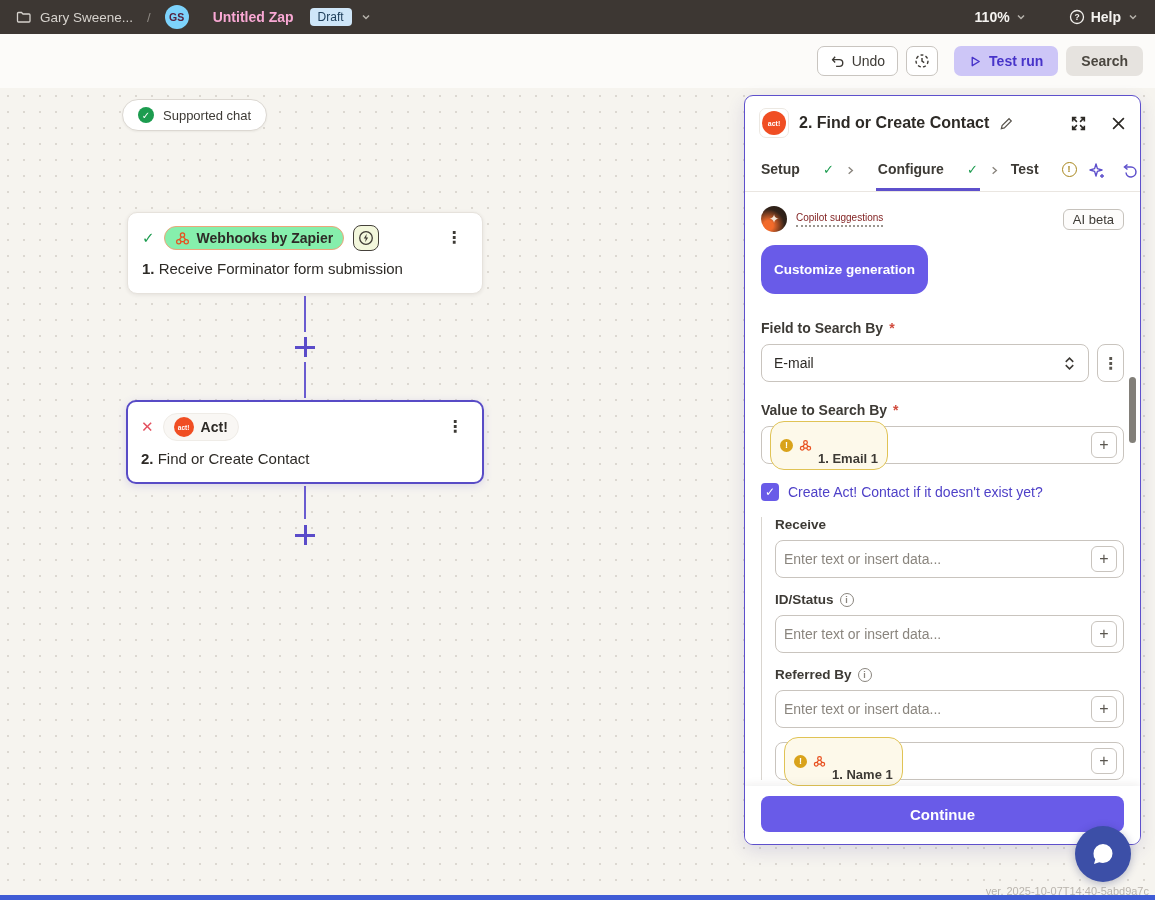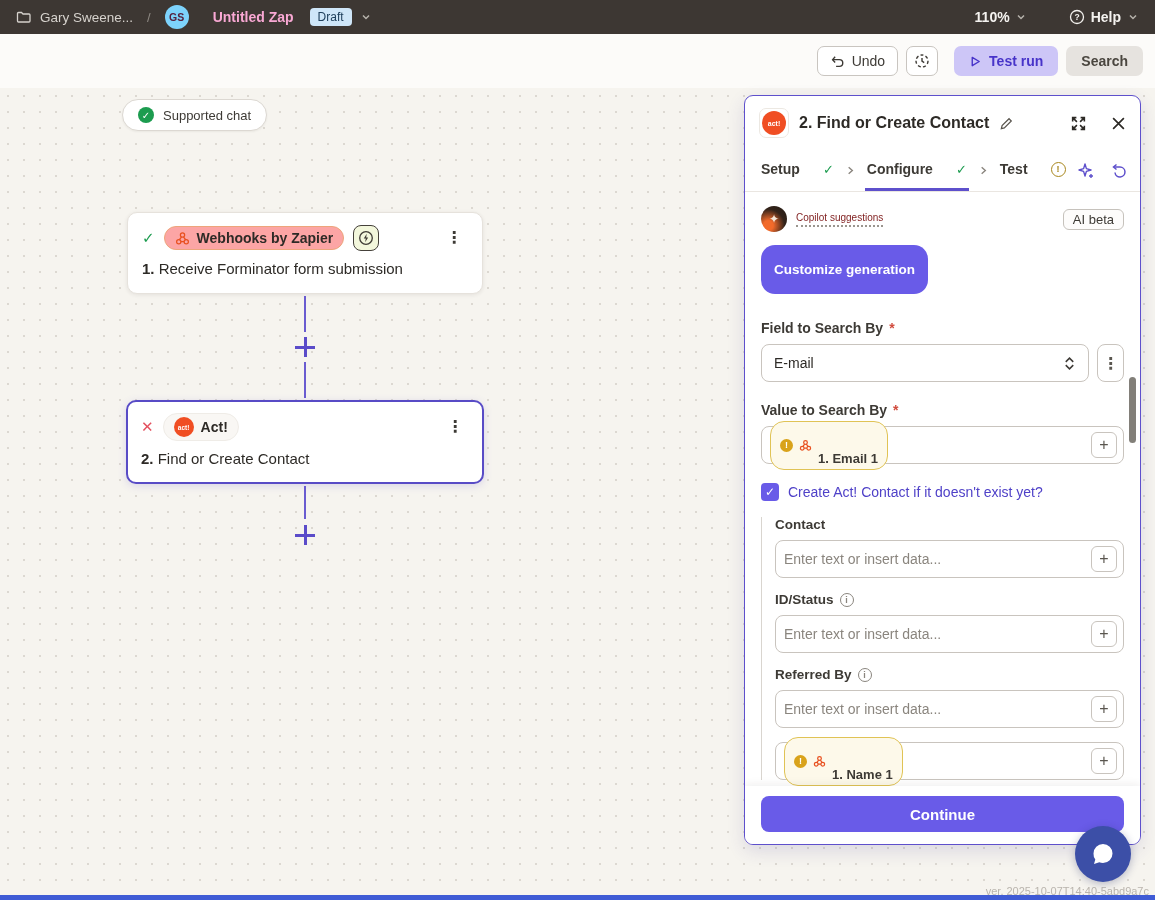--- a/index.html
+++ b/index.html
@@ -45,21 +45,21 @@
 
   .node { position:absolute; background:#fff; border-radius:10px; padding:12px 14px; }
   .node1 { left:127px; top:212px; width:356px; height:82px; border:1px solid #e6e2dc;
     box-shadow:0 1px 4px rgba(40,35,30,.09); }
   .node2 { left:126px; top:400px; width:358px; height:84px; border:2px solid #584bc6;
     box-shadow:0 2px 8px rgba(88,75,198,.18); padding:11px 13px; }
   .node-row1 { display:flex; align-items:center; gap:9px; }
   .check-glyph { color:#1c9c4f; font-weight:bold; font-size:15px; }
   .x-glyph { color:#e4505e; font-weight:bold; font-size:15px; }
   .app-pill { display:flex; align-items:center; gap:7px; border-radius:16px; padding:3px 10px; }
-  .pill-webhook { border:1.5px solid #eda57b; background:#fca5a5;justify-content:space-between; }
+  .pill-webhook { border:1.5px solid #eda57b; background:#86efac;justify-content:space-between; }
   .pill-act { background:#f9f7f4; border:1px solid #efece7; }
   .app-pill .app-name { font-weight:bold; font-size:14px; color:#2d2a26; }
   .bolt-btn { width:26px; height:26px; border:1.5px solid #45413b; border-radius:8px;
     background:#f3f7dc; display:flex; align-items:center; justify-content:center; }
   .kebab { margin-left:auto; color:#3d3a35; font-size:16px; font-weight:bold; letter-spacing:0;
     line-height:1; padding:2px 6px; cursor:pointer; }
   .node-row2 { margin-top:9px; font-size:15px; color:#2d2a26; }
   .node-row2 b { font-weight:bold; }
   .act-logo { width:20px; height:20px; border-radius:50%; background:#f04e23; color:#fff;
     font-size:6.5px; font-weight:bold; display:flex; align-items:center; justify-content:center; }
@@ -78,21 +78,21 @@
     display:flex; align-items:center; justify-content:center; }
   .panel-logo { width:24px; height:24px; border-radius:50%; background:#f04e23; color:#fff;
     font-size:7px; font-weight:bold; display:flex; align-items:center; justify-content:center; }
   .panel-title { font-size:16px; font-weight:bold; color:#2d2a26; }
   .hdr-spacer { flex:1; }
 
   .tabbar { height:42px; display:flex; align-items:center; padding:0 14px; gap:9px;
     border-bottom:1px solid #eae6e1; flex:none; }
   .tab { height:100%; display:flex; align-items:center; gap:23px; font-size:14px; font-weight:600;
     color:#3d3a35; border-bottom:3px solid transparent; padding:0 2px; cursor:pointer; }
-  .tab.active { border-bottom-color:#5e50cc; }
+  .tab.active { border-bottom-color:#5e50cc;margin-left:11px; }
   .tab-check { color:#1c9c4f; font-weight:bold; font-size:13px; }
   .warn-circle { width:15px; height:15px; border-radius:50%; border:1.5px solid #a8861c; color:#a8861c;
     font-size:9px; font-weight:bold; display:flex; align-items:center; justify-content:center; }
   .tab-sep { color:#8a857e; }
   .tab-icons { margin-left:auto; display:flex; align-items:center; gap:15px; }
 
   .panel-content { flex:1; padding:14px 16px 0 16px; position:relative; overflow:hidden; }
   .copilot-row { display:flex; align-items:center; gap:9px; }
   .copilot-icon { width:26px; height:26px; border-radius:50%;
     background:radial-gradient(circle at 28% 75%, #f26a2a 18%, #33231a 60%, #241a13 100%);
@@ -407,21 +407,21 @@
     </div>
 
     <div class="checkbox-row">
       <span class="checkbox">✓</span>
       <span class="checkbox-label">Create Act! Contact if it doesn't exist yet?</span>
     </div>
 
     <div class="create-section">
 
       <div class="cfield">
-        <div class="field-label">Contact</div>
+        <div class="field-label">Receive</div>
         <div class="inputbox">
           <input type="text" placeholder="Enter text or insert data..." style="">
           <span class="plus-btn">+</span>
         </div>
       </div>
 
       <div class="cfield">
         <div class="field-label">
           <span>ID/Status</span>
           <span class="info-i">i</span>

